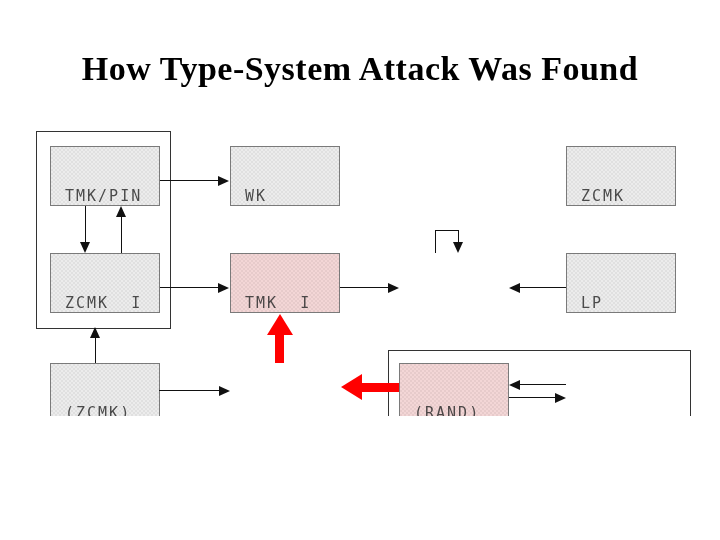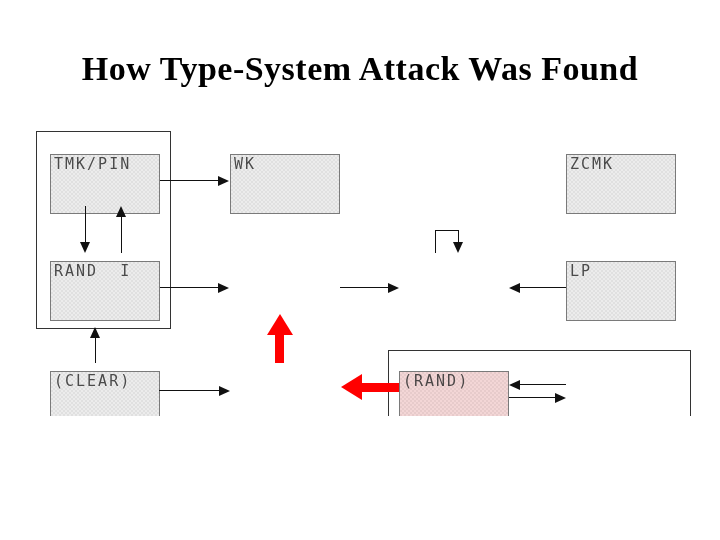--- a/index.html
+++ b/index.html
@@ -13,26 +13,26 @@
     font-family:"Liberation Serif", serif;font-weight:bold;font-size:34px;
     color:var(--title-color,#000);letter-spacing:0.5px;
   }
   .enclosure{
     position:absolute;border:1.5px solid var(--group-border,#333);
     background:transparent;
   }
   .box{
     position:absolute;width:110px;height:60px;box-sizing:border-box;
     border:1.5px solid var(--box-border,#7a7a7a);
-    display:flex;align-items:flex-start;padding-left:3px;
+    display:flex;align-items:flex-end;padding-left:14px;
     background-color:var(--box-gray-fill,#ececec);
     background-image:
       linear-gradient(45deg, rgba(0,0,0,0.05) 25%, transparent 25%, transparent 75%, rgba(0,0,0,0.05) 75%),
       linear-gradient(45deg, rgba(0,0,0,0.05) 25%, transparent 25%, transparent 75%, rgba(0,0,0,0.05) 75%);
-    background-size:4px 4px;background-position:0 0,2px 2px;margin-top:8px;
+    background-size:4px 4px;background-position:0 0,2px 2px;
   }
   .box.pink{background-color:var(--box-pink-fill,#f3d6d6);}
   .lbl{
     font-size:15px;letter-spacing:2px;color:#303030;opacity:.85;
     white-space:pre;
   }
   i{position:absolute;display:block;}
   .hl{height:1px;background:var(--line,#111);}
   .vl{width:1px;background:var(--line,#111);}
   .tr{width:0;height:0;border-top:5px solid transparent;border-bottom:5px solid transparent;border-left:11px solid var(--line,#111);}
@@ -57,28 +57,31 @@
     <span class="lbl">TMK/PIN</span>
   </div>
   <div class="box" style="left:566px;top:146px">
     <span class="lbl">ZCMK</span>
   </div>
   <div class="box" style="left:230px;top:146px">
     <span class="lbl">WK</span>
   </div>
 
   <div class="box" style="left:50px;top:253px">
-    <span class="lbl">RAND  I</span>
+    <span class="lbl">ZCMK  I</span>
+  </div>
+  <div class="box pink" style="left:230px;top:253px">
+    <span class="lbl">TMK  I</span>
   </div>
   <div class="box" style="left:566px;top:253px">
     <span class="lbl">LP</span>
   </div>
 
   <div class="box" style="left:50px;top:363px">
-    <span class="lbl">(CLEAR)</span>
+    <span class="lbl">(ZCMK)</span>
   </div>
   <div class="box pink" style="left:399px;top:363px">
     <span class="lbl">(RAND)</span>
   </div>
 
   <i class="hl" style="left:160px;top:180px;width:58px"></i>
   <i class="tr" style="left:218px;top:176px"></i>
 
   <i class="vl" style="left:85px;top:206px;height:36px"></i>
   <i class="td" style="left:80px;top:242px"></i>

